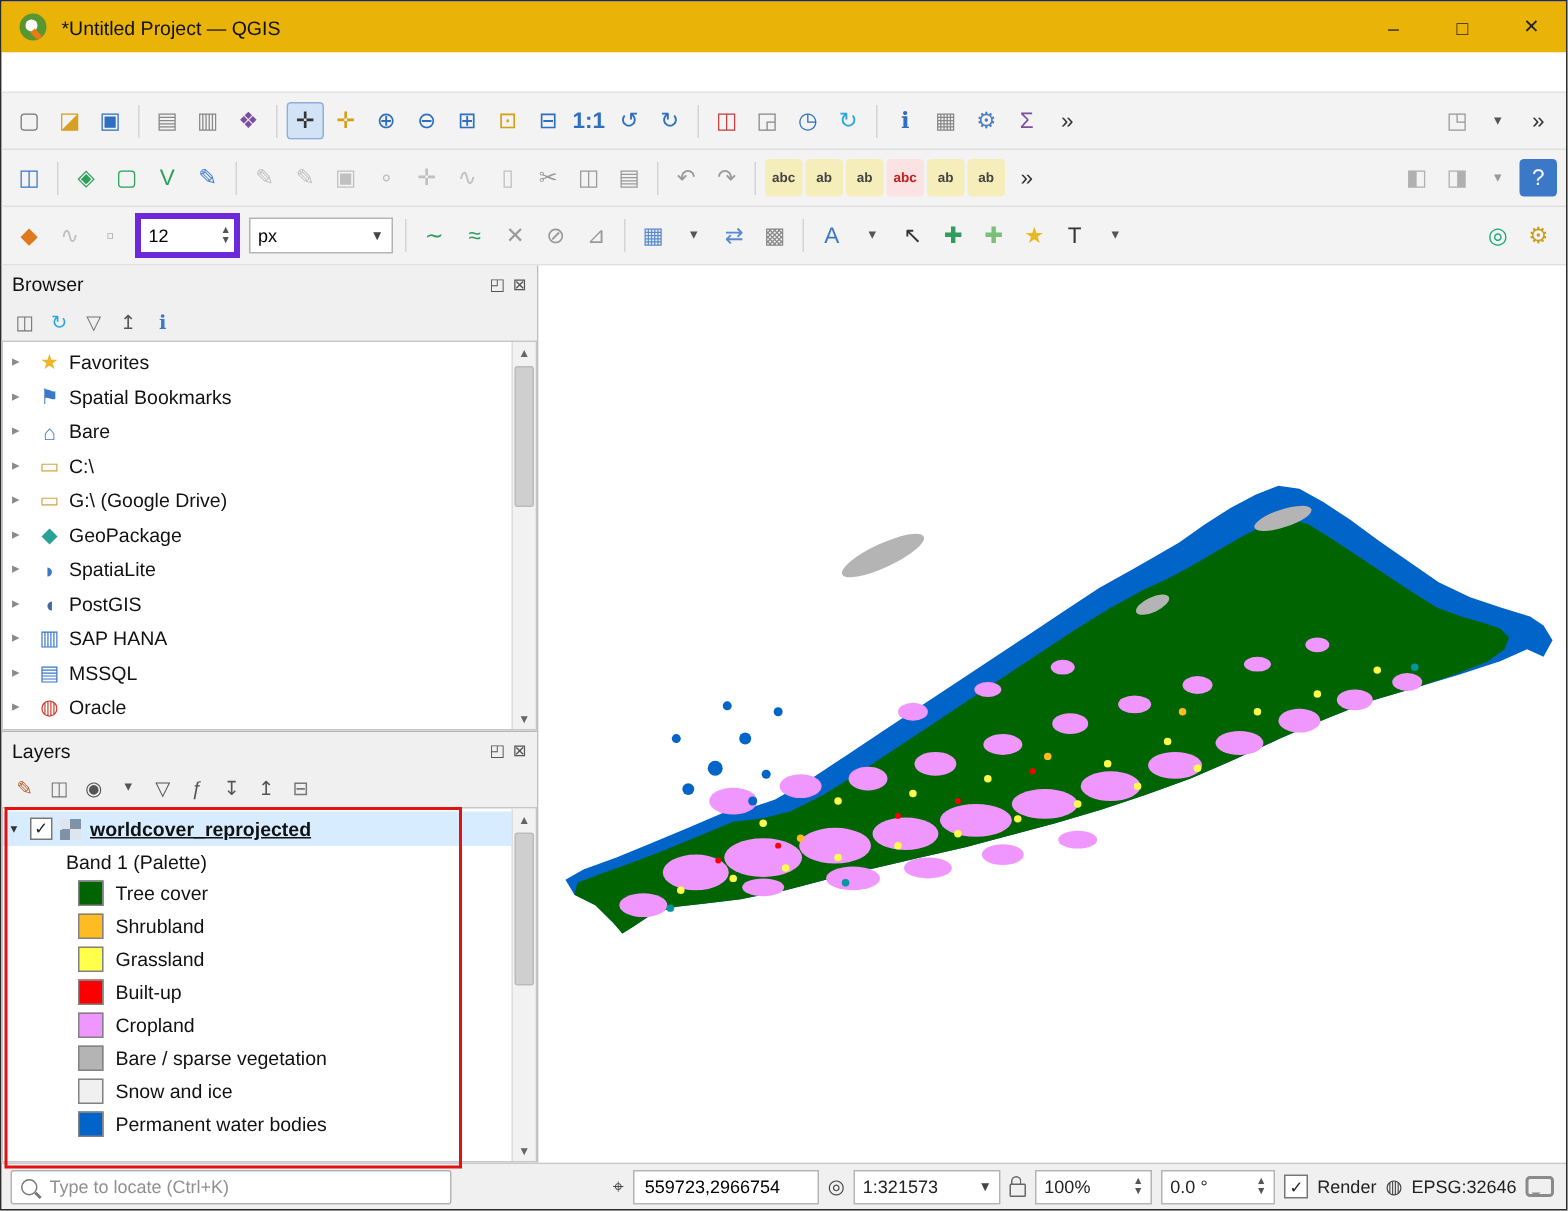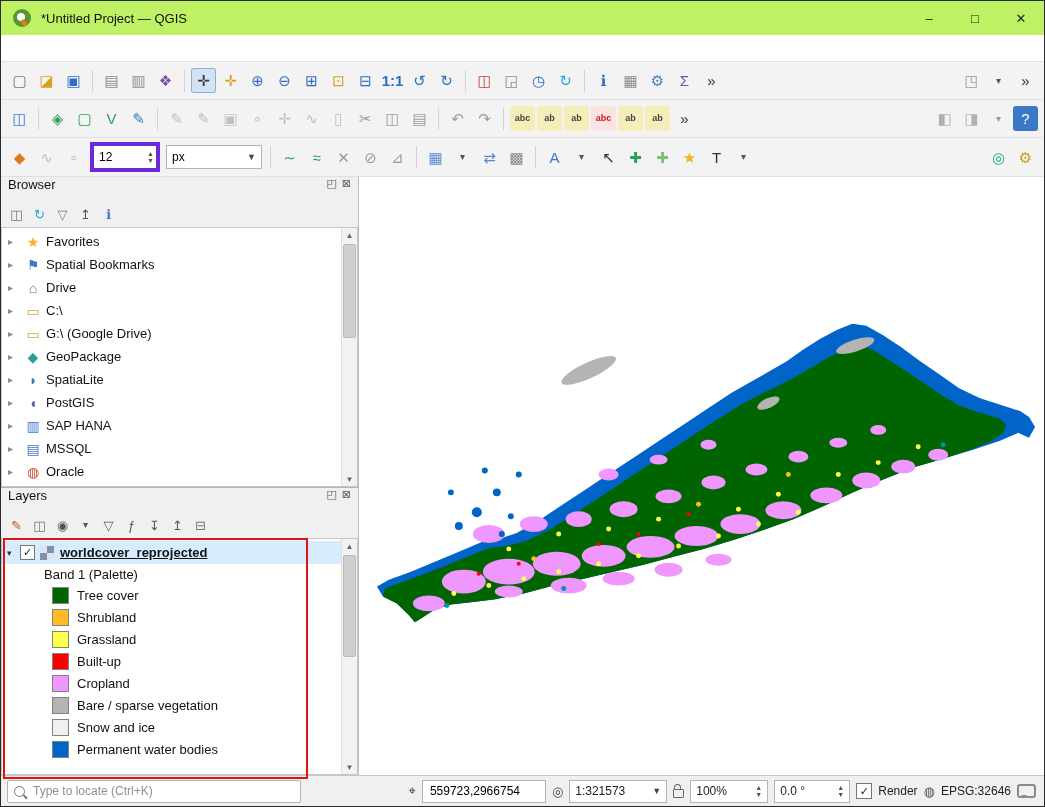--- a/index.html
+++ b/index.html
@@ -1,20 +1,20 @@
 <!DOCTYPE html>
 <html><head>
 <meta charset="utf-8">
 <style>
   html,body{margin:0;padding:0;background:#888;}
   body{font-family:"Liberation Sans","DejaVu Sans",sans-serif;-webkit-font-smoothing:antialiased;}
   .window{width:1043px;height:805px;border:1px solid #2b2b2b;background:#f0f0f0;display:flex;flex-direction:column;overflow:hidden;position:relative;}
 
   
-  .titlebar{height:34px;background:#bef264;display:flex;align-items:center;flex:0 0 auto;}
+  .titlebar{height:34px;background:#eab308;display:flex;align-items:center;flex:0 0 auto;}
   .logo{width:22px;height:22px;margin:0 8px 0 10px;flex:0 0 auto;}
   .title{font-size:13px;color:#111;}
   .wctrl{margin-left:auto;display:flex;height:100%;}
   .wbtn{width:46px;display:flex;align-items:center;justify-content:center;font-size:13px;color:#222;}
 
   
   .menubar{height:26px;background:#ffffff;display:flex;align-items:center;padding-left:6px;border-bottom:1px solid #e3e3e3;flex:0 0 auto;}
   .mi{padding:3px 8px;font-size:13px;color:#111;border-radius:2px;}
 
   
@@ -30,21 +30,21 @@
   .spinarrows{display:flex;flex-direction:column;font-size:7px;line-height:1;color:#555;margin-left:auto;margin-right:2px;}
   .comboc{height:22px;min-width:84px;background:#fff;border:1px solid #b4b4b4;display:flex;align-items:center;padding:0 5px;font-size:12px;margin:0 3px;}
   .comboc .car{margin-left:auto;font-size:9px;color:#444;}
 
   
   .main{flex:1;display:flex;min-height:0;}
   .left{width:357px;flex:0 0 auto;display:flex;flex-direction:column;border-right:1px solid #bdbdbd;background:#f0f0f0;}
   .panel{display:flex;flex-direction:column;min-height:0;}
   .panel-browser{height:310px;flex:0 0 auto;border-bottom:1px solid #b5b5b5;}
   .panel-layers{flex:1;position:relative;}
-  .phead{height:24px;display:flex;align-items:flex-start;padding:0 7px;font-size:13px;color:#111;flex:0 0 auto;}
+  .phead{height:24px;display:flex;align-items:center;padding:0 7px;font-size:13px;color:#111;flex:0 0 auto;}
   .pbtns{margin-left:auto;display:flex;gap:5px;font-size:11px;color:#555;}
   .ptools{height:26px;display:flex;align-items:center;padding:0 4px;flex:0 0 auto;}
   .ptools .tb{min-width:21px;height:21px;}
   .ptools .tb .g{font-size:13px;}
   .tree{flex:1;background:#fff;border:1px solid #c6c6c6;position:relative;overflow:hidden;min-height:0;}
   .treeinner{padding-top:2px;}
   .trow{height:23px;display:flex;align-items:center;padding-left:6px;font-size:13px;}
   .arrow{width:15px;color:#8a8a8a;font-size:10px;flex:0 0 auto;}
   .bicon{width:20px;text-align:center;font-size:14px;flex:0 0 auto;}
   .lbl{margin-left:3px;color:#111;white-space:nowrap;}
@@ -448,21 +448,21 @@
                 <span class="lbl">Favorites</span>
               </div>
               <div class="trow">
                 <span class="arrow">▸</span>
                 <span class="bicon" style="color: rgb(60, 120, 200);">⚑</span>
                 <span class="lbl">Spatial Bookmarks</span>
               </div>
               <div class="trow">
                 <span class="arrow">▸</span>
                 <span class="bicon" style="color: rgb(60, 120, 200);">⌂</span>
-                <span class="lbl">Drive</span>
+                <span class="lbl">Bare</span>
               </div>
               <div class="trow">
                 <span class="arrow">▸</span>
                 <span class="bicon" style="color: rgb(210, 168, 78);">▭</span>
                 <span class="lbl">C:\</span>
               </div>
               <div class="trow">
                 <span class="arrow">▸</span>
                 <span class="bicon" style="color: rgb(210, 168, 78);">▭</span>
                 <span class="lbl">G:\ (Google Drive)</span>

